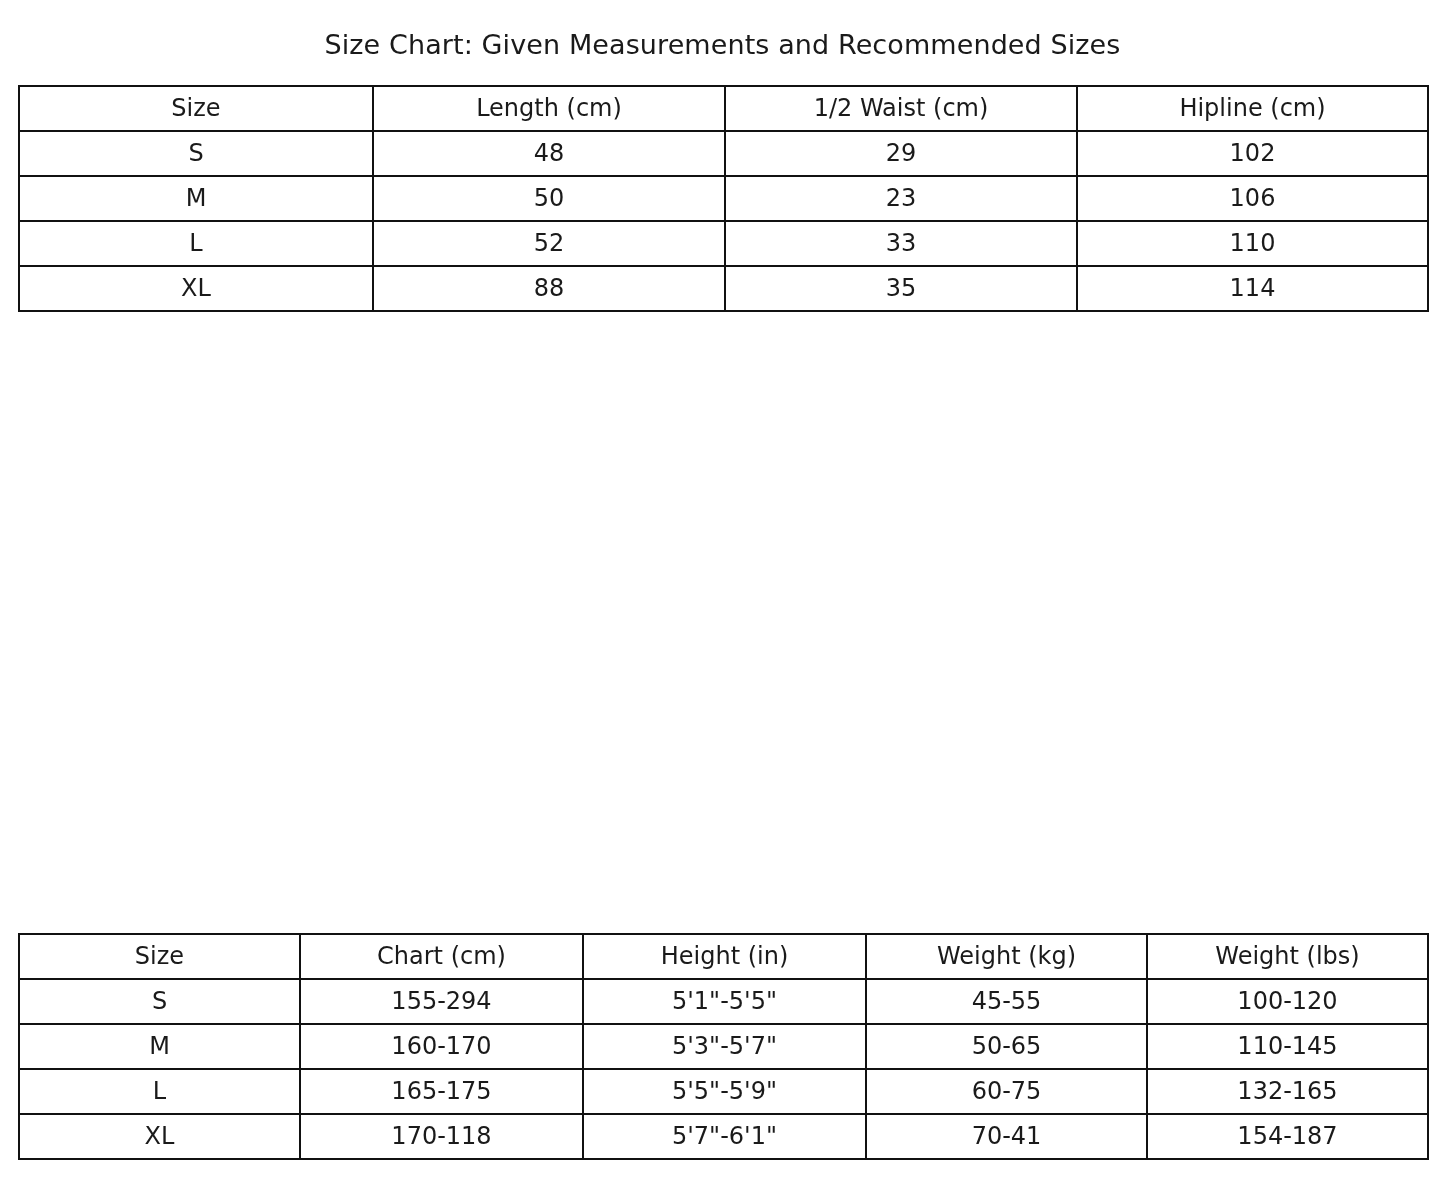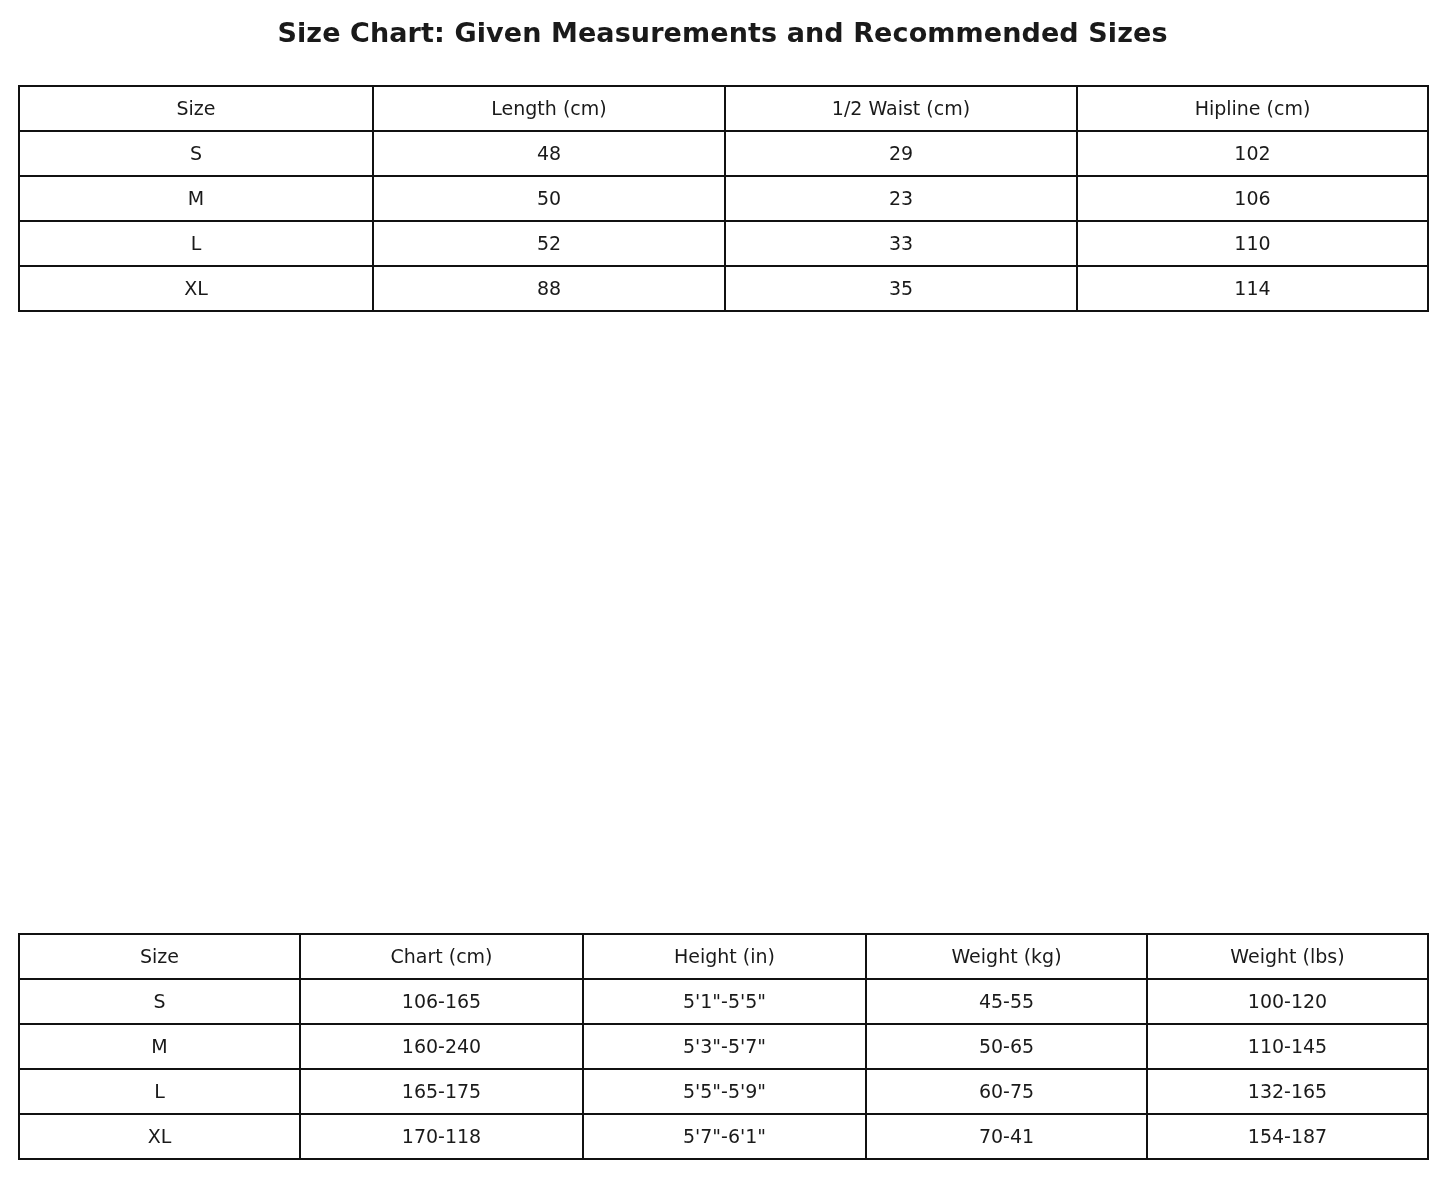--- a/index.html
+++ b/index.html
@@ -11,35 +11,35 @@
     width: 1445px;
     height: 1199px;
     font-family: "DejaVu Sans", sans-serif;
     color: #1a1a1a;
     position: relative;
     overflow: hidden;
   }
   .page-title {
     text-align: center;
     font-size: 27px;
-    font-weight: bold;
+    font-weight: normal;
     color: #1a1a1a;
-    margin: 0;
+    margin: 12px;
     padding-top: 17px;
     letter-spacing: 0.1px;
   }
   table.size-table {
     border-collapse: collapse;
     table-layout: fixed;
     border: 2px solid #111111;
   }
   table.size-table td {
     border: 2px solid #111111;
     text-align: center;
-    font-size: 19px;
+    font-size: 24px;
     color: #1a1a1a;
     font-weight: normal;
     padding: 0;
   }
   
   #table-measurements {
     position: absolute;
     left: 18px;
     top: 85px;
     width: 1409px;
@@ -127,28 +127,28 @@
   <tbody>
     <tr>
       <td>Size</td>
       <td>Chart (cm)</td>
       <td>Height (in)</td>
       <td>Weight (kg)</td>
       <td>Weight (lbs)</td>
     </tr>
     <tr>
       <td>S</td>
-      <td>106-165</td>
+      <td>155-294</td>
       <td>5'1"-5'5"</td>
       <td>45-55</td>
       <td>100-120</td>
     </tr>
     <tr>
       <td>M</td>
-      <td>160-240</td>
+      <td>160-170</td>
       <td>5'3"-5'7"</td>
       <td>50-65</td>
       <td>110-145</td>
     </tr>
     <tr>
       <td>L</td>
       <td>165-175</td>
       <td>5'5"-5'9"</td>
       <td>60-75</td>
       <td>132-165</td>

